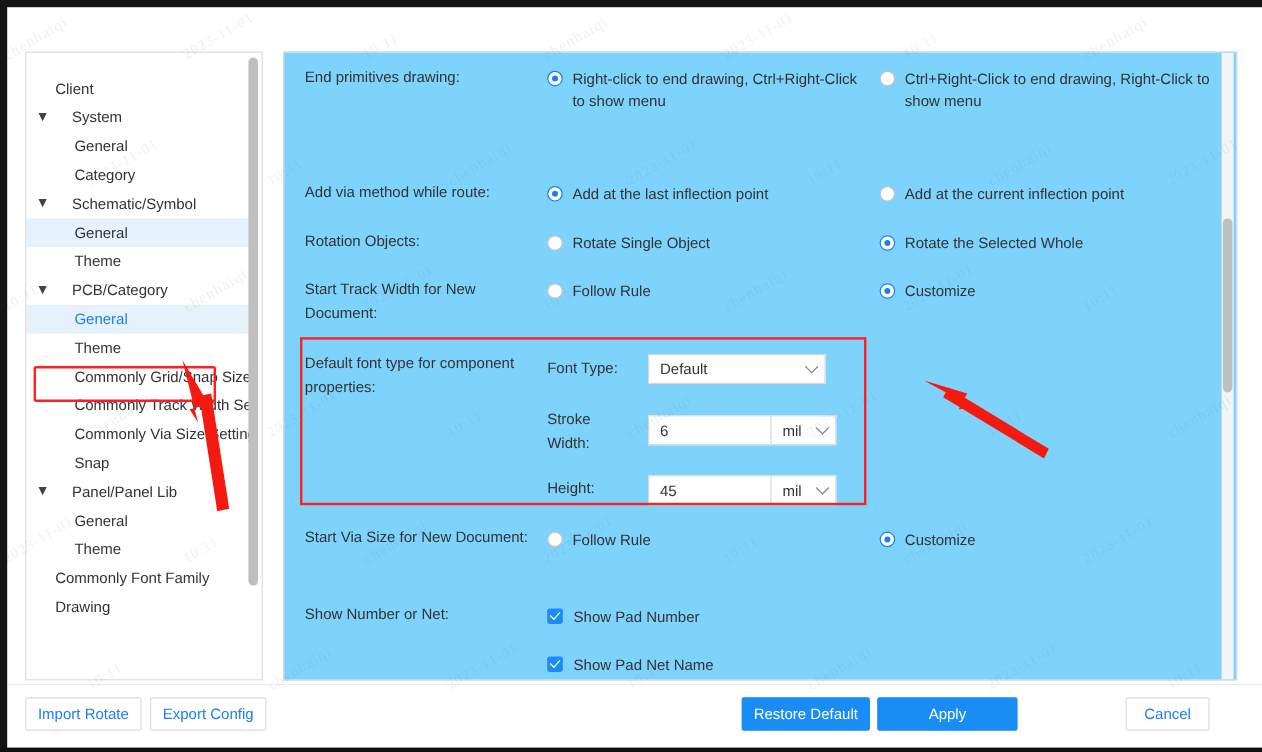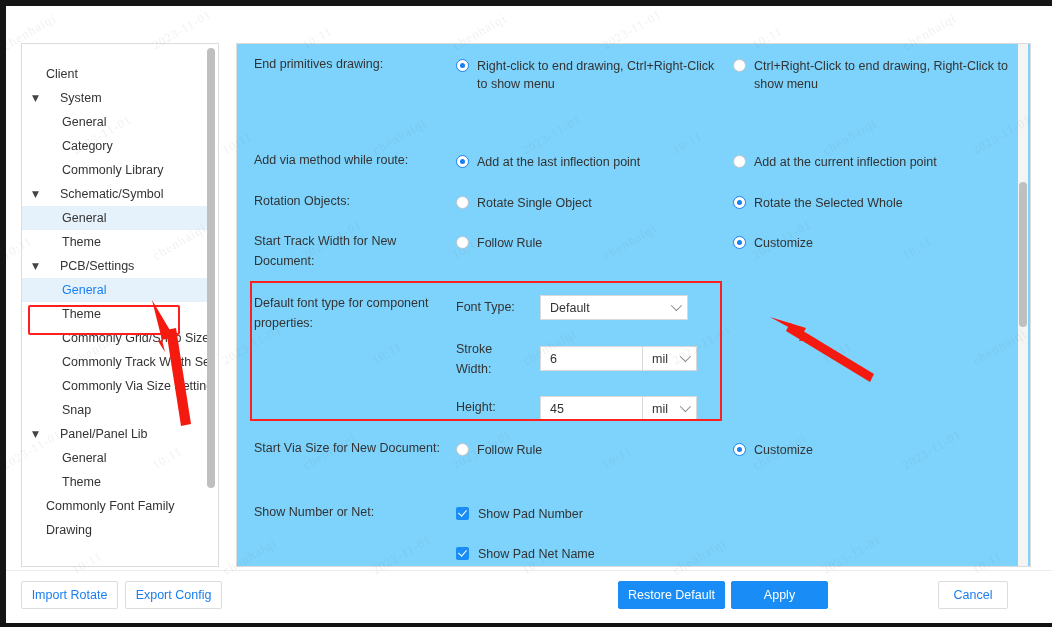--- a/index.html
+++ b/index.html
@@ -370,36 +370,33 @@
           <div class="tree-item lvl0">
             <span class="tree-caret">▼</span>
             <span class="tree-label">System</span>
           </div>
           <div class="tree-item lvl2">
             <span class="tree-label">General</span>
           </div>
           <div class="tree-item lvl2">
             <span class="tree-label">Category</span>
           </div>
-          <div class="tree-item lvl2">
-            <span class="tree-label">Commonly Library</span>
-          </div>
           <div class="tree-item lvl0">
             <span class="tree-caret">▼</span>
             <span class="tree-label">Schematic/Symbol</span>
           </div>
           <div class="tree-item lvl2 selected">
             <span class="tree-label">General</span>
           </div>
           <div class="tree-item lvl2">
             <span class="tree-label">Theme</span>
           </div>
           <div class="tree-item lvl0">
             <span class="tree-caret">▼</span>
-            <span class="tree-label">PCB/Settings</span>
+            <span class="tree-label">PCB/Category</span>
           </div>
           <div class="tree-item lvl2 selected active-label">
             <span class="tree-label">General</span>
           </div>
           <div class="tree-item lvl2">
             <span class="tree-label">Theme</span>
           </div>
           <div class="tree-item lvl2">
             <span class="tree-label">Commonly Grid/Snap Size S</span>
           </div>
@@ -554,20 +551,20 @@
     <g fill="#f51a0f">
       <polygon points="874,374 790,323 786,331 870,382"></polygon>
       <polygon points="770,317 806,328 799,341 812,340"></polygon>
     </g>
   </svg>
 
   <div id="footer">
     <div class="btn ghost" style="left:21px;width:97px;">Import Rotate</div>
     <div class="btn ghost" style="left:125px;width:97px;">Export Config</div>
     <div class="btn primary" style="left:618px;width:107px;">Restore Default</div>
-    <div class="btn primary" style="left:731px;width:97px;">Apply</div>
+    <div class="btn primary" style="left:731px;width:117px;">Apply</div>
     <div class="btn ghost" style="left:938px;width:70px;">Cancel</div>
   </div>
 
   <div id="topstrip"></div>
   <div id="leftstrip"></div>
   <div id="bottomstrip"></div>
 </div>
 
 </body></html>

